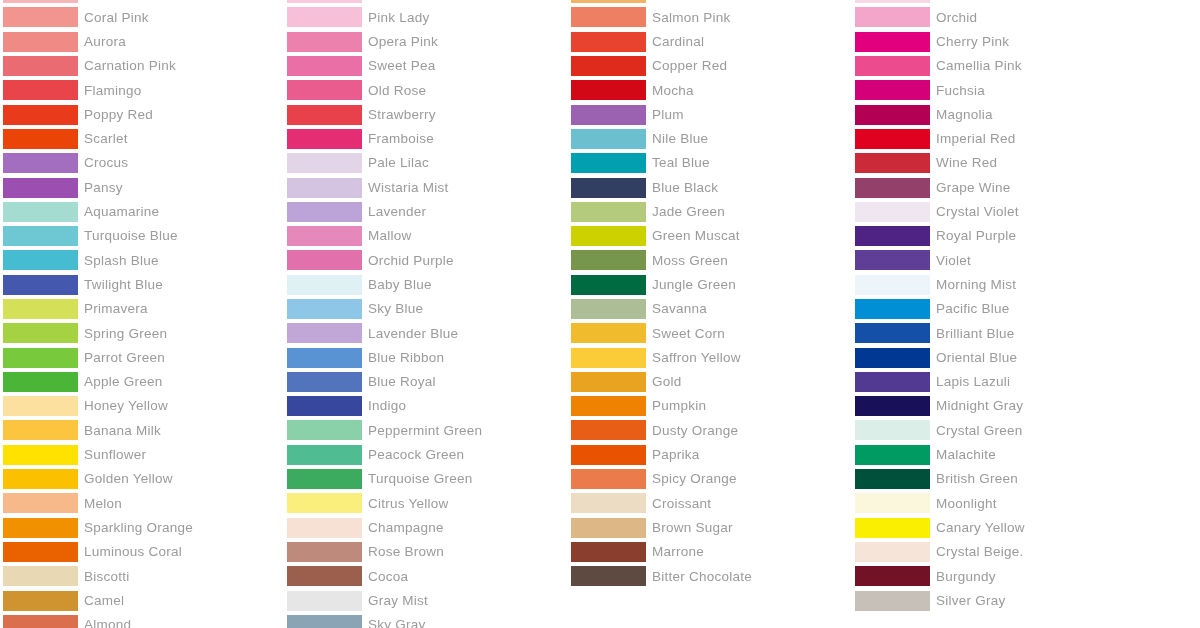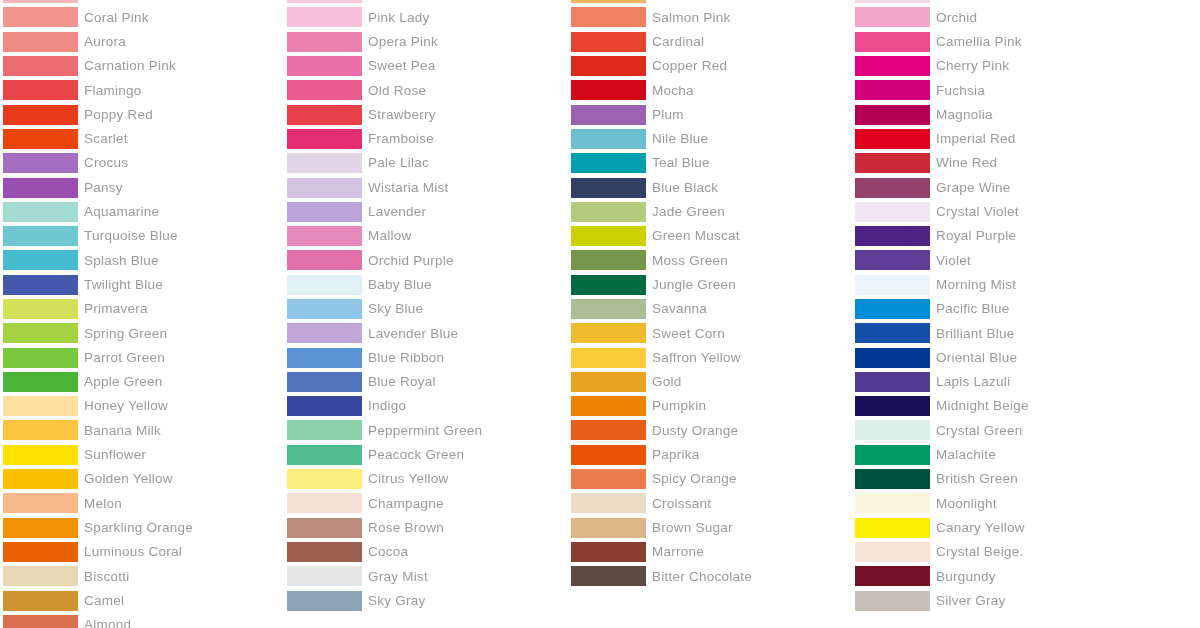--- a/index.html
+++ b/index.html
@@ -375,20 +375,26 @@
             <span class="chip-label">Peppermint Green</span>
           </div>
           <div class="swatch-row">
             <div class="chip-wrap">
               <span class="chip" title="Peacock Green" style="background-color: rgb(79, 188, 146);"></span>
             </div>
             <span class="chip-label">Peacock Green</span>
           </div>
           <div class="swatch-row">
             <div class="chip-wrap">
+              <span class="chip" title="Turquoise Green" style="background-color: rgb(60, 171, 95);"></span>
+            </div>
+            <span class="chip-label">Turquoise Green</span>
+          </div>
+          <div class="swatch-row">
+            <div class="chip-wrap">
               <span class="chip" title="Citrus Yellow" style="background-color: rgb(250, 238, 125);"></span>
             </div>
             <span class="chip-label">Citrus Yellow</span>
           </div>
           <div class="swatch-row">
             <div class="chip-wrap">
               <span class="chip" title="Champagne" style="background-color: rgb(247, 224, 212);"></span>
             </div>
             <span class="chip-label">Champagne</span>
           </div>
@@ -579,32 +585,32 @@
             </div>
           </div>
           <div class="swatch-row">
             <div class="chip-wrap">
               <span class="chip" title="Orchid" style="background-color: rgb(243, 166, 202);"></span>
             </div>
             <span class="chip-label">Orchid</span>
           </div>
           <div class="swatch-row">
             <div class="chip-wrap">
+              <span class="chip" title="Cherry Pink" style="background-color: rgb(226, 0, 127);"></span>
+            </div>
+            <span class="chip-label">Cherry Pink</span>
+          </div>
+          <div class="swatch-row">
+            <div class="chip-wrap">
               <span class="chip" title="Camellia Pink" style="background-color: rgb(236, 75, 141);"></span>
             </div>
             <span class="chip-label">Camellia Pink</span>
           </div>
           <div class="swatch-row">
             <div class="chip-wrap">
-              <span class="chip" title="Cherry Pink" style="background-color: rgb(226, 0, 127);"></span>
-            </div>
-            <span class="chip-label">Cherry Pink</span>
-          </div>
-          <div class="swatch-row">
-            <div class="chip-wrap">
               <span class="chip" title="Fuchsia" style="background-color: rgb(212, 0, 122);"></span>
             </div>
             <span class="chip-label">Fuchsia</span>
           </div>
           <div class="swatch-row">
             <div class="chip-wrap">
               <span class="chip" title="Magnolia" style="background-color: rgb(179, 0, 85);"></span>
             </div>
             <span class="chip-label">Magnolia</span>
           </div>
@@ -671,21 +677,21 @@
           <div class="swatch-row">
             <div class="chip-wrap">
               <span class="chip" title="Lapis Lazuli" style="background-color: rgb(82, 58, 147);"></span>
             </div>
             <span class="chip-label">Lapis Lazuli</span>
           </div>
           <div class="swatch-row">
             <div class="chip-wrap">
               <span class="chip" title="Midnight Blue" style="background-color: rgb(24, 17, 89);"></span>
             </div>
-            <span class="chip-label">Midnight Beige</span>
+            <span class="chip-label">Midnight Gray</span>
           </div>
           <div class="swatch-row">
             <div class="chip-wrap">
               <span class="chip" title="Crystal Green" style="background-color: rgb(220, 238, 232);"></span>
             </div>
             <span class="chip-label">Crystal Green</span>
           </div>
           <div class="swatch-row">
             <div class="chip-wrap">
               <span class="chip" title="Malachite" style="background-color: rgb(0, 155, 99);"></span>

